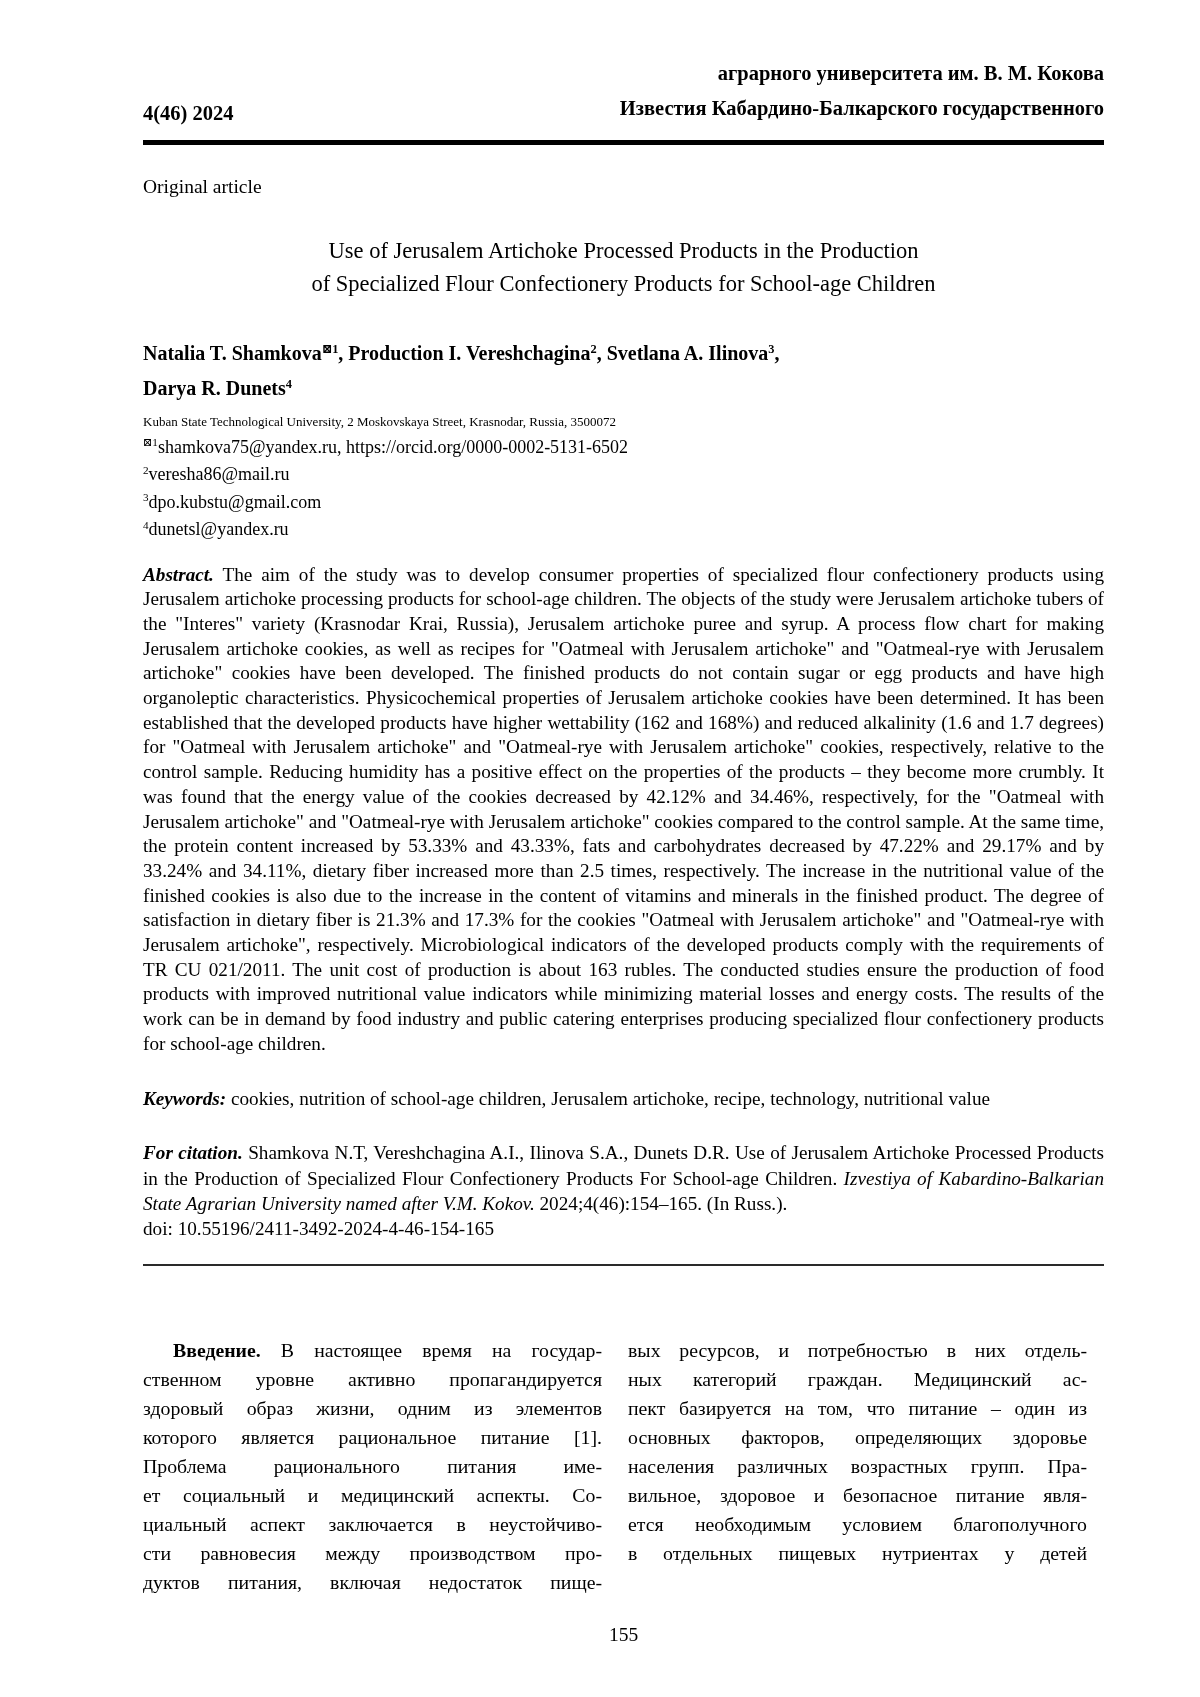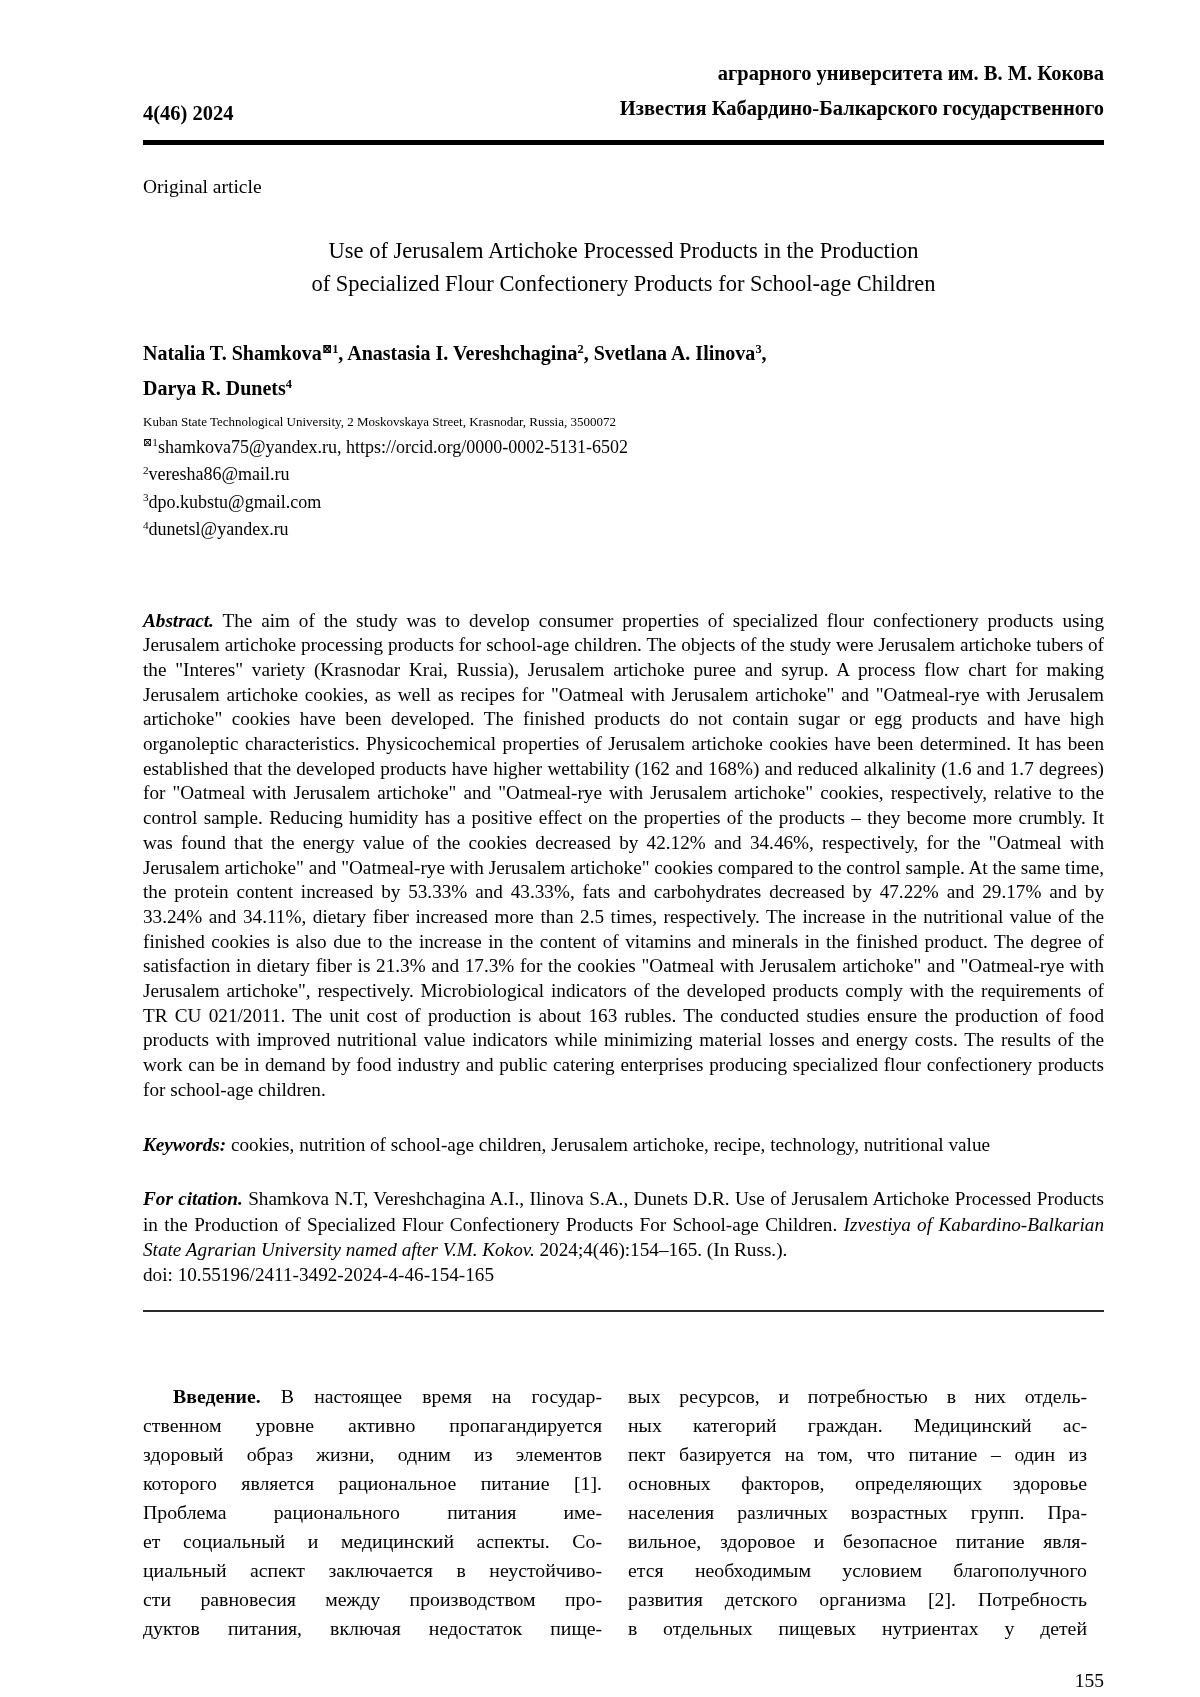--- a/index.html
+++ b/index.html
@@ -21,34 +21,34 @@
   .article-type { margin-top:31px; font-size:19.5px; }
   
   .title { margin-top:36px; text-align:center; font-weight:normal; font-size:22.5px; line-height:33px; }
   
   .authors { margin-top:37px; font-weight:bold; font-size:20px; line-height:32px; }
   .sup { font-size:62%; position:relative; top:-0.55em; letter-spacing:0; }
   
   .affiliation { font-size:13px; line-height:25.5px; margin-top:2px; }
   .contacts { font-size:18px; line-height:25.5px; }
   
-  .abstract { margin-top:64px; font-size:19.2px; line-height:24.7px; text-align:justify; }
+  .abstract { margin-top:18px; font-size:19.2px; line-height:24.7px; text-align:justify; }
   .lead-bi { font-weight:bold; font-style:italic; }
   .keywords { margin-top:30px; font-size:19.2px; line-height:24.7px; }
   .citation { margin-top:29px; font-size:19.2px; line-height:25.3px; text-align:justify; }
   .citation .it { font-style:italic; }
   .doi-line { font-size:19.2px; line-height:25.3px; }
   .rule-thin { height:2px; background:#2a2a2a; margin-top:23px; }
   
   .intro { margin-top:70px; display:flex; gap:26px; }
   .col { width:459px; font-size:19.8px; line-height:29px; }
   .iline { text-align:justify; text-align-last:justify; }
   .iline.first { padding-left:30px; }
   .iline .lead-b { font-weight:bold; }
-  .page-number { margin-top:27px; text-align:right; font-size:19.5px; }
+  .page-number { margin-top:27px; text-align:center; font-size:19.5px; }
 </style>
 </head>
 <body>
 
 <div class="page">
 
   <div class="header">
     <div class="issue">4(46) 2024</div>
     <div class="journal">
       <div>аграрного университета им. В. М. Кокова</div>
@@ -58,21 +58,21 @@
 
   <div class="rule-thick"></div>
 
   <div class="article-type">Original article</div>
 
   <div class="title">
     <div>Use of Jerusalem Artichoke Processed Products in the Production</div>
     <div>of Specialized Flour Confectionery Products for School-age Children</div>
   </div>
 
-  <div class="authors"><span>Natalia T. Shamkova</span><span class="sup">⊠1</span>, <span>Anastasia I. Vereshchagina</span><span class="sup">2</span>, <span>Svetlana A. Ilinova</span><span class="sup">3</span>,<br><span>Darya R. Dunets</span><span class="sup">4</span></div>
+  <div class="authors"><span>Natalia T. Shamkova</span><span class="sup">⊠1</span>, <span>Production I. Vereshchagina</span><span class="sup">2</span>, <span>Svetlana A. Ilinova</span><span class="sup">3</span>,<br><span>Darya R. Dunets</span><span class="sup">4</span></div>
 
   <div class="affiliation">Kuban State Technological University, 2 Moskovskaya Street, Krasnodar, Russia, 3500072</div>
 
   <div class="contacts">
       <div><span class="sup">⊠1</span>shamkova75@yandex.ru, https://orcid.org/0000-0002-5131-6502</div>
       <div><span class="sup">2</span>veresha86@mail.ru</div>
       <div><span class="sup">3</span>dpo.kubstu@gmail.com</div>
       <div><span class="sup">4</span>dunetsl@yandex.ru</div>
     </div>
 
@@ -109,21 +109,20 @@
     </div>
     <div class="col">
       <div>
           <div class="iline">вых ресурсов, и потребностью в них отдель-</div>
           <div class="iline">ных категорий граждан. Медицинский ас-</div>
           <div class="iline">пект базируется на том, что питание – один из</div>
           <div class="iline">основных факторов, определяющих здоровье</div>
           <div class="iline">населения различных возрастных групп. Пра-</div>
           <div class="iline">вильное, здоровое и безопасное питание явля-</div>
           <div class="iline">ется необходимым условием благополучного</div>
-          <div class="iline">развития детского организма [2]. Потребность</div>
           <div class="iline">в отдельных пищевых нутриентах у детей</div>
         </div>
     </div>
   </div>
 
   <div class="page-number">155</div>
 
 </div>
 
 </body></html>

